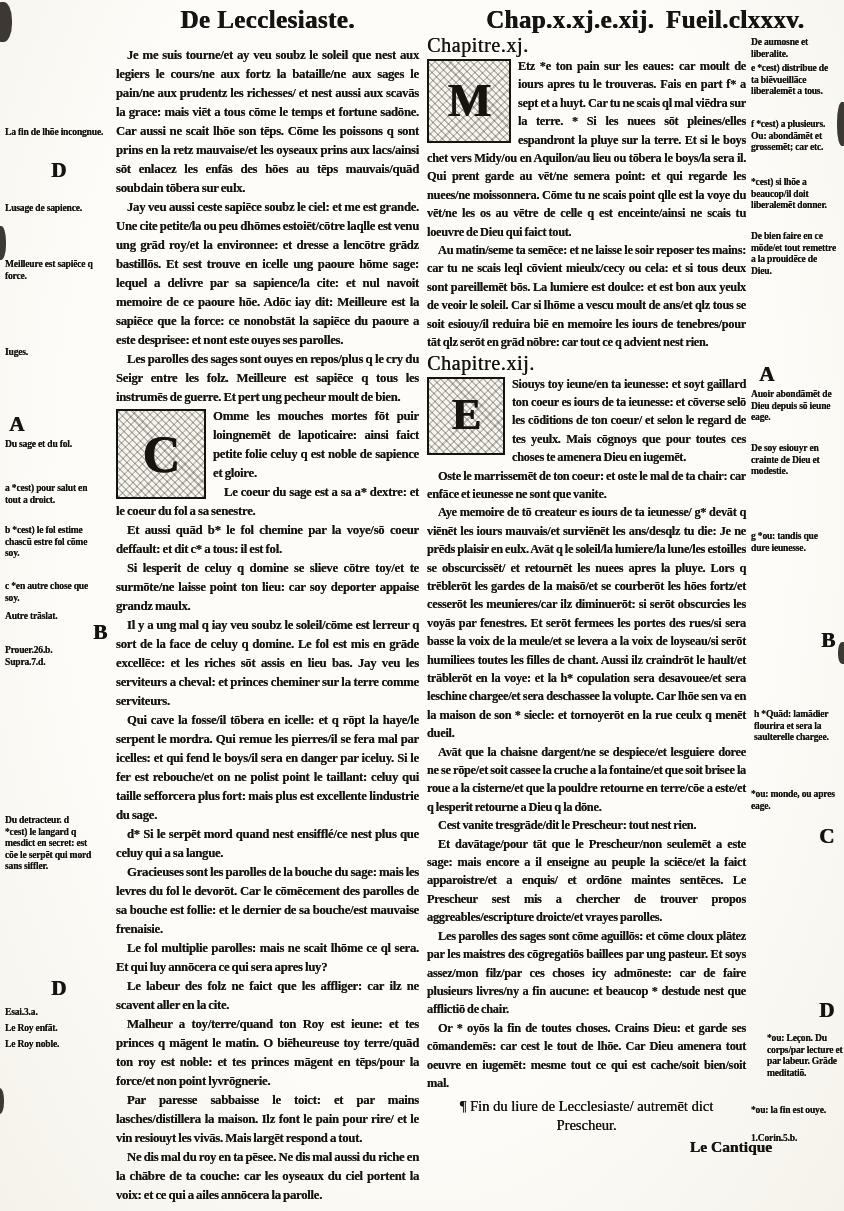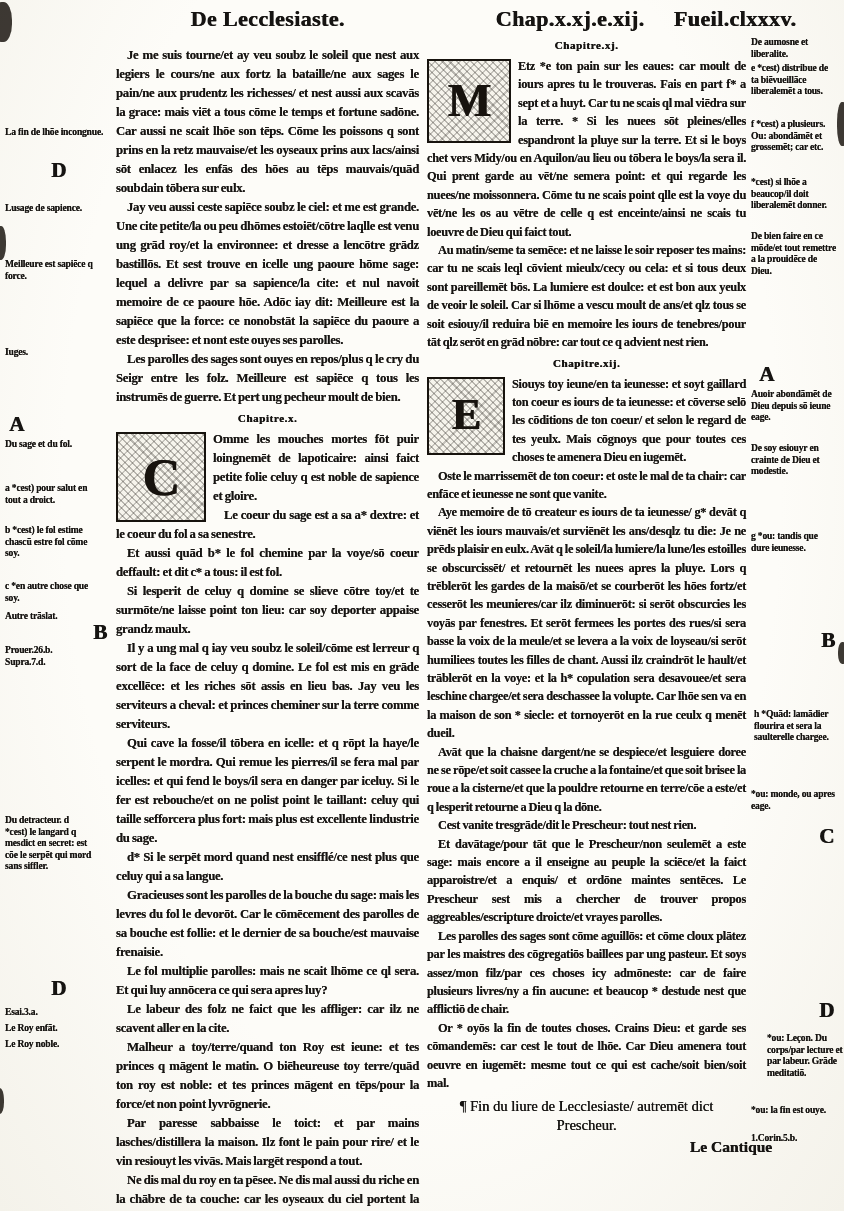--- a/index.html
+++ b/index.html
@@ -1,32 +1,32 @@
 <!DOCTYPE html>
 <html><head>
 <meta charset="utf-8">
 <style>
   html,body{margin:0;padding:0;background:#e8e6df;}
   .page{position:relative;width:844px;height:1211px;margin:0 auto;overflow:hidden;
     background:radial-gradient(ellipse at 50% 40%, #fdfcf8 60%, #f4f2ea 100%);
     font-family:"Liberation Serif","DejaVu Serif",serif;color:#161412;}
-  .runhead{position:absolute;top:6px;font-weight:700;font-size:22px;letter-spacing:.4px;
+  .runhead{position:absolute;top:6px;font-weight:700;font-size:25px;letter-spacing:.4px;
     text-shadow:.6px 0 0 currentColor;white-space:nowrap;}
   .rh-left{left:116px;width:303px;text-align:center;}
   .rh-mid{left:430px;width:280px;text-align:center;}
   .rh-right{left:645px;width:180px;text-align:center;}
   .col{position:absolute;}
   .col-left{left:116px;top:46px;width:303px;}
   .col-right{left:427px;top:34px;width:319px;}
   .bodyp{margin:0;font-weight:700;text-align:justify;text-indent:11px;
     letter-spacing:-.3px;word-spacing:-.6px;text-shadow:0 0 .4px rgba(20,16,10,.7);}
   .col-left .bodyp{font-size:12.8px;line-height:19px;}
   .col-right .bodyp{font-size:12.4px;line-height:18.4px;}
   .cap-host{text-indent:0;}
-  .chap{text-align:center;font-weight:700;font-size:11px;line-height:21px;
+  .chap{font-weight:400;font-size:20px;line-height:21px;
     margin:1px 0;letter-spacing:.6px;text-shadow:.4px 0 0 currentColor;}
   .cap{float:left;display:flex;align-items:center;justify-content:center;
     border:2.5px solid #17130e;margin:2px 7px 2px 0;font-weight:700;color:#17130e;
     background:
       repeating-linear-gradient(45deg,rgba(23,19,14,.28) 0 1.5px,transparent 1.5px 5px),
       repeating-linear-gradient(-45deg,rgba(23,19,14,.22) 0 1.5px,transparent 1.5px 6px),
       #f6f4ec;
     text-shadow:1px 0 0 currentColor;}
   .cap-c{width:86px;height:86px;font-size:52px;}
   .cap-m{width:80px;height:80px;font-size:46px;}
@@ -71,21 +71,20 @@
     <div class="sec" style="top:978px;left:48px">D</div>
     <div class="note" style="top:1006px;left:2px">Esai.3.a.</div>
     <div class="note" style="top:1022px;left:2px">Le Roy enfāt.</div>
     <div class="note" style="top:1038px;left:2px">Le Roy noble.</div>
   </div>
 
   <div class="col col-left">
     <p class="bodyp">Je me suis tourne/et ay veu soubz le soleil que nest aux legiers le cours/ne aux fortz la bataille/ne aux sages le pain/ne aux prudentz les richesses/ et nest aussi aux scavās la grace: mais viēt a tous cōme le temps et fortune sadōne. Car aussi ne scait lhōe son tēps. Cōme les poissons q sont prins en la retz mauvaise/et les oyseaux prins aux lacs/ainsi sōt enlacez les enfās des hōes au tēps mauvais/quād soubdain tōbera sur eulx.</p>
     <p class="bodyp">Jay veu aussi ceste sapiēce soubz le ciel: et me est grande. Une cite petite/la ou peu dhōmes estoiēt/cōtre laqlle est venu ung grād roy/et la environnee: et dresse a lencōtre grādz bastillōs. Et sest trouve en icelle ung paoure hōme sage: lequel a delivre par sa sapience/la cite: et nul navoit memoire de ce paoure hōe. Adōc iay dit: Meilleure est la sapiēce que la force: ce nonobstāt la sapiēce du paoure a este desprisee: et nont este ouyes ses parolles.</p>
     <p class="bodyp">Les parolles des sages sont ouyes en repos/plus q le cry du Seigr entre les folz. Meilleure est sapiēce q tous les instrumēs de guerre. Et pert ung pecheur moult de bien.</p>
-    <div class="chap">Chapitre.x.</div>
     <p class="bodyp cap-host">
       <span class="cap cap-c">C</span><span>Omme les mouches mortes fōt puir loingnemēt de lapoticaire: ainsi faict petite folie celuy q est noble de sapience et gloire.</span>
     </p>
     <p class="bodyp">Le coeur du sage est a sa a* dextre: et le coeur du fol a sa senestre.</p>
     <p class="bodyp">Et aussi quād b* le fol chemine par la voye/sō coeur deffault: et dit c* a tous: il est fol.</p>
     <p class="bodyp">Si lesperit de celuy q domine se slieve cōtre toy/et te surmōte/ne laisse point ton lieu: car soy deporter appaise grandz maulx.</p>
     <p class="bodyp">Il y a ung mal q iay veu soubz le soleil/cōme est lerreur q sort de la face de celuy q domine. Le fol est mis en grāde excellēce: et les riches sōt assis en lieu bas. Jay veu les serviteurs a cheval: et princes cheminer sur la terre comme serviteurs.</p>
     <p class="bodyp">Qui cave la fosse/il tōbera en icelle: et q rōpt la haye/le serpent le mordra. Qui remue les pierres/il se fera mal par icelles: et qui fend le boys/il sera en danger par iceluy. Si le fer est rebouche/et on ne polist point le taillant: celuy qui taille sefforcera plus fort: mais plus est excellente lindustrie du sage.</p>
     <p class="bodyp">d* Si le serpēt mord quand nest ensifflé/ce nest plus que celuy qui a sa langue.</p>
     <p class="bodyp">Gracieuses sont les parolles de la bouche du sage: mais les levres du fol le devorōt. Car le cōmēcement des parolles de sa bouche est follie: et le dernier de sa bouche/est mauvaise frenaisie.</p>

